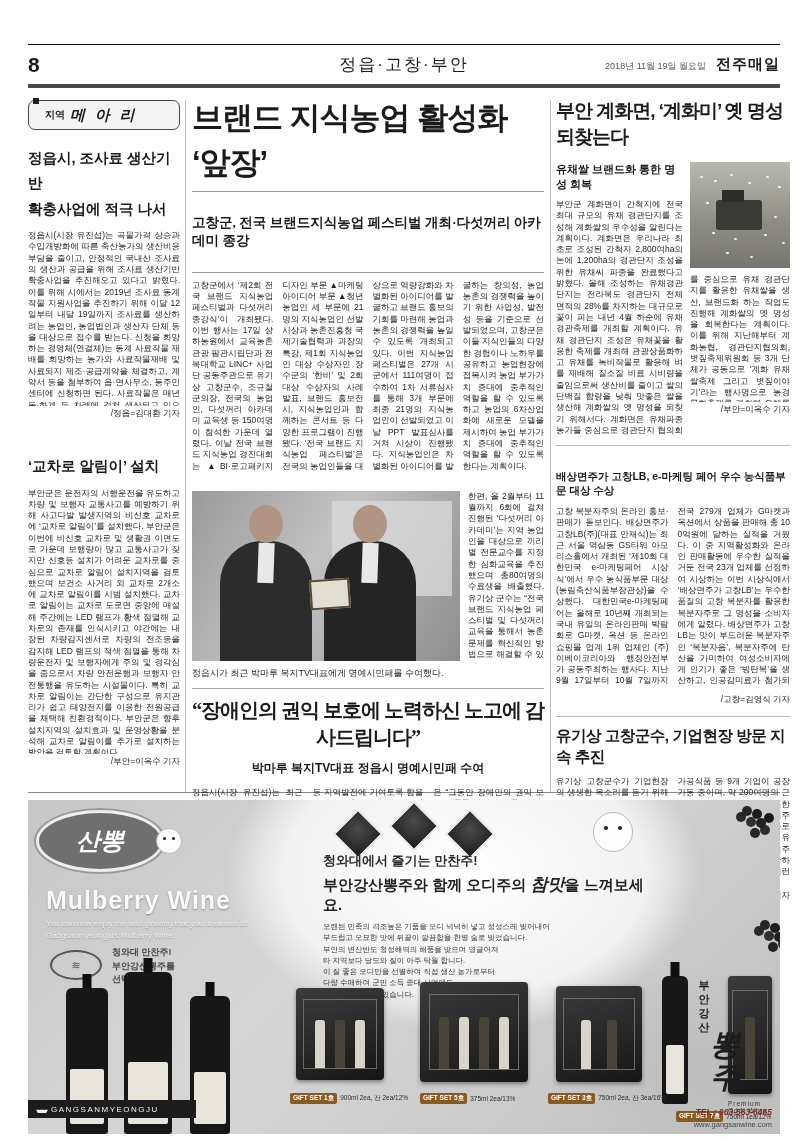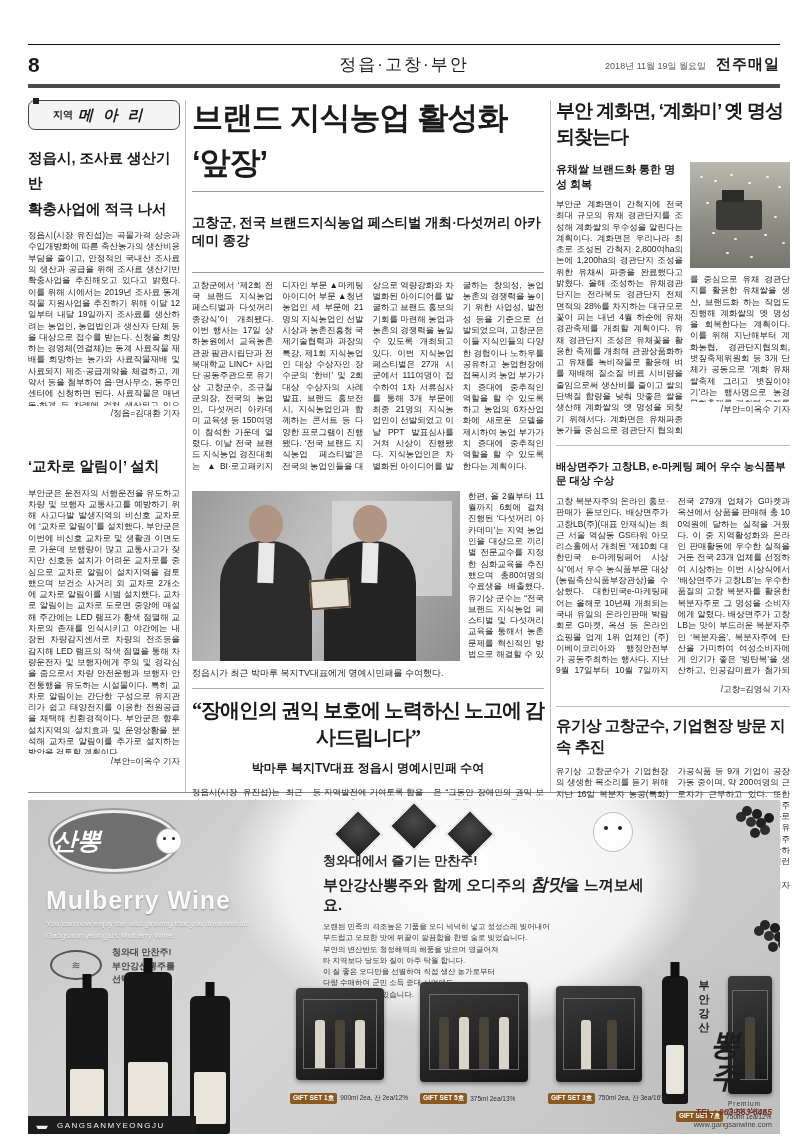--- a/index.html
+++ b/index.html
@@ -21,21 +21,21 @@
   .hdr-paper { font-size:15px; font-weight:bold; letter-spacing:1px; }
   
   .bodytxt { font-size:8.5px; line-height:1.33; text-align:justify;
     word-break:break-all; color:#222; overflow:hidden; }
   .credit { font-size:8.5px; text-align:right; color:#222; margin-top:2px; }
   .vrule { position:absolute; top:100px; height:692px; border-left:1px solid #bcbcbc; }
   .botrule { position:absolute; left:28px; right:26px; top:792px; border-top:1px solid #8a8a8a; }
   
   .leftcol { position:absolute; left:28px; top:100px; width:152px; }
   .echo-box { position:relative; border:1.5px solid #444; border-radius:7px;
-    height:30px; display:flex; align-items:center; padding-left:24px; gap:5px;
+    height:30px; display:flex; align-items:center; padding-left:16px; gap:5px;
     background:#f4f4f4; }
   .echo-bullet { position:absolute; left:4px; top:-3px; width:6px; height:6px; background:#222; }
   .echo-small { font-size:10px; font-weight:bold; }
   .echo-big { font-size:15px; font-weight:bold; font-style:italic;
     font-family:"Liberation Serif","DejaVu Serif",serif; letter-spacing:3px; }
   .l-title { margin-top:16px; font-size:14.5px; font-weight:bold; line-height:1.75; }
   .l-body { margin-top:8px; max-height:176px; }
   .l-body2 { margin-top:8px; max-height:266px; }
   .l-title2 { margin-top:34px; font-size:14.5px; font-weight:bold; line-height:1.75; }
   
@@ -81,32 +81,32 @@
   .combine:before { content:""; position:absolute; left:6px; top:-10px; width:22px; height:12px;
     background:#2c2c2a; }
   .birds { position:absolute; left:10px; top:14px; width:3px; height:2px; background:#f4f4f0;
     border-radius:50%;
     box-shadow:14px 4px 0 #fff, 30px -2px 0 #f7f7f2, 48px 6px 0 #fff, 66px 0 0 #f3f3ee,
       78px 10px 0 #fff, 6px 26px 0 #fff, 22px 34px 0 #f6f6f0, 58px 30px 0 #fff,
       74px 40px 0 #f4f4ef, 12px 56px 0 #fff, 34px 62px 0 #f6f6f0, 64px 58px 0 #fff,
       82px 66px 0 #f2f2ec, 26px 76px 0 #fff, 50px 80px 0 #f6f6f0; }
   .r-div { border-top:1px solid #bbb; margin-top:10px; }
   .r-head2 { margin-top:9px; font-size:15.5px; font-weight:bold; letter-spacing:-0.5px; }
-  .r-sub2 { margin-top:14px; font-size:10.5px; font-weight:bold; }
+  .r-sub2 { margin-top:24px; font-size:10.5px; font-weight:bold; }
   .r-body2col { margin-top:8px; height:186px; column-count:2; column-gap:9px; }
   .r-body2col.short { height:112px; }
   
   .ad { position:absolute; left:28px; top:800px; width:752px; height:334px; overflow:hidden;
     background:
       radial-gradient(ellipse 330px 220px at 58% 22%, #ffffff 0%, #f2f2f2 55%, rgba(255,255,255,0) 72%),
       radial-gradient(ellipse 200px 150px at 90% 80%, #bdbdbd 0%, rgba(0,0,0,0) 70%),
       linear-gradient(135deg,#c6c6c6,#d6d6d6 40%,#c0c0c0); }
-  .ad-oval { position:absolute; left:22px; top:10px; width:128px; height:62px; background:#6f6f6f;
+  .ad-oval { position:absolute; left:8px; top:10px; width:128px; height:62px; background:#6f6f6f;
     border:3px solid #eee; border-radius:50%; box-shadow:0 0 0 2px #999;
-    display:flex; align-items:center; justify-content:flex-start; }
+    display:flex; align-items:center; justify-content:center; }
   .ad-oval-txt { color:#fff; font-size:24px; font-weight:bold; font-style:italic;
     font-family:"Liberation Serif","DejaVu Serif",serif; }
   .mascot { position:absolute; width:26px; height:26px; background:#fdfdfd; border-radius:50%;
     border:1px solid #bbb; }
   .mascot:before { content:""; position:absolute; left:6px; top:8px; width:3px; height:3px;
     background:#222; border-radius:50%; box-shadow:9px 0 0 #222; }
   .mascot.logo-mascot { left:128px; top:28px; }
   .mascot.big { left:565px; top:12px; width:40px; height:40px; }
   .mascot.big:before { left:10px; top:13px; width:4px; height:4px; box-shadow:14px 0 0 #222; }
   .ad-title { position:absolute; left:18px; top:86px; font-size:25px; font-weight:bold;
@@ -141,23 +141,23 @@
   .mini.dark { background:#4a4438; }
   .brand-vert { position:absolute; writing-mode:vertical-rl; color:#1d1d1d; font-weight:bold;
     font-family:"Liberation Serif","DejaVu Serif",serif; }
   .brand-vert.small { font-size:11px; letter-spacing:3px; }
   .brand-vert.big { font-size:30px; font-style:italic; letter-spacing:4px; }
   .brand-sub { position:absolute; font-size:6.5px; color:#333; letter-spacing:1px; }
   .capstrip { position:absolute; height:13px; display:flex; align-items:center; gap:3px; }
   .capchip { background:#8a5a22; color:#fff; font-size:6.5px; font-weight:bold;
     padding:1px 3px; border-radius:2px; white-space:nowrap; }
   .capdesc { font-size:6.5px; color:#2e2e2e; white-space:nowrap; }
-  .ad-footer-logo { position:absolute; left:0; bottom:0; width:168px; height:18px; background:#1c1c1c;
+  .ad-footer-logo { position:absolute; left:0; bottom:16px; width:168px; height:18px; background:#1c1c1c;
     color:#f2f2f2; font-size:8px; letter-spacing:1.5px; display:flex; align-items:center;
-    padding-left:8px; gap:9px; }
+    padding-left:8px; gap:3px; }
   .ship { width:12px; height:8px; background:#eee;
     clip-path:polygon(0 60%,100% 60%,85% 100%,15% 100%); }
   .ad-contact { position:absolute; right:8px; bottom:4px; text-align:right; line-height:1.5; }
   .ad-tel { font-size:8.5px; font-weight:bold; color:#7e2a1e;font-style:italic; }
   .ad-web { font-size:7.5px; color:#444; }
 </style>
 </head>
 <body>
 
 <div class="page">

